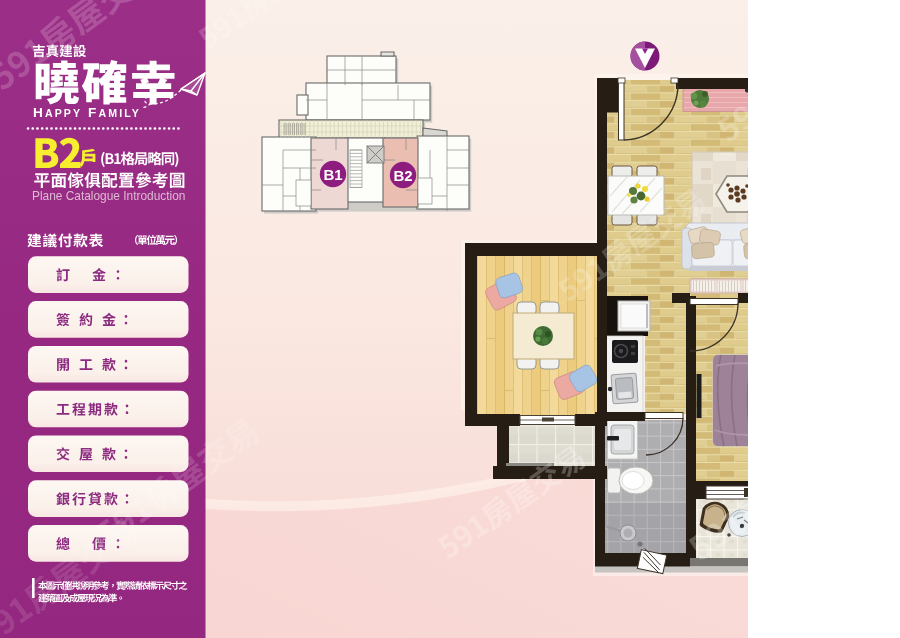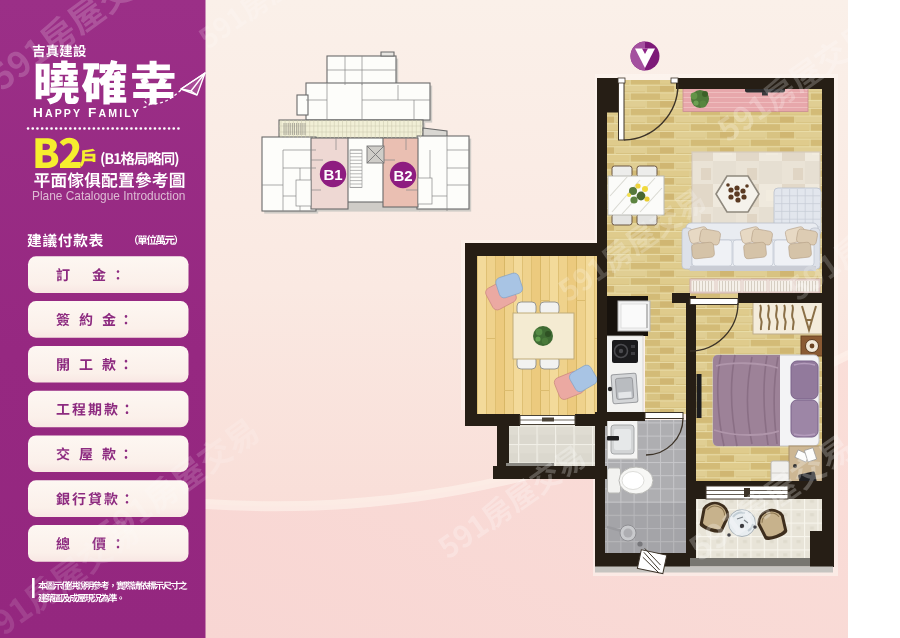--- a/index.html
+++ b/index.html
@@ -1,14 +1,14 @@
 <!DOCTYPE html>
 <html><head><meta charset="utf-8"><style>
 html,body{margin:0;padding:0}
-.page{position:relative;width:848px;height:638px;overflow:hidden;font-family:"Liberation Sans",sans-serif;}
+.page{position:relative;width:748px;height:638px;overflow:hidden;font-family:"Liberation Sans",sans-serif;}
 </style></head><body>
 <div class="page">
 <svg width="900" height="638" viewBox="0 0 900 638">
 <defs>
         <path id="t_jz" d="M5.9 -11.6V-9.9H0.8V-8.4H5.9V-6.9H1.7V-5.3H12V-6.9H7.7V-8.4H12.8V-9.9H7.7V-11.6ZM2.2 -4.2V1.3H3.9V0.7H9.8V1.3H11.6V-4.2ZM3.9 -0.7V-2.7H9.8V-0.7Z M19.8 -11.6 19.7 -10.6H14.7V-9.3H19.5L19.4 -8.7H16.1V-2.6H14.3V-1.3H18C17.2 -0.8 15.6 -0.2 14.3 0.1C14.6 0.4 15.1 0.9 15.4 1.2C16.7 0.9 18.4 0.2 19.5 -0.4L18.2 -1.3H22.2L21.4 -0.4C22.8 0.1 24.4 0.7 25.3 1.2L26.6 0.1C25.7 -0.3 24.3 -0.9 22.9 -1.3H26.5V-2.6H24.7V-8.7H21L21.1 -9.3H26.2V-10.6H21.4L21.5 -11.4ZM17.7 -2.6V-3.3H23.1V-2.6ZM17.7 -6.1H23.1V-5.6H17.7ZM17.7 -7.1V-7.6H23.1V-7.1ZM17.7 -4.7H23.1V-4.2H17.7Z M32.5 -10.5V-9.3H34.8V-8.7H31.7V-7.5H34.8V-6.8H32.4V-5.5H34.8V-4.9H32.3V-3.7H34.8V-3.1H31.8V-1.8H34.8V-0.9H36.3V-1.8H39.9V-3.1H36.3V-3.7H39.5V-4.9H36.3V-5.5H39.3V-7.5H40.1V-8.7H39.3V-10.5H36.3V-11.5H34.8V-10.5ZM36.3 -7.5H37.9V-6.8H36.3ZM36.3 -8.7V-9.3H37.9V-8.7ZM28.4 -4.9C28.4 -5.1 28.9 -5.3 29.2 -5.5H30.3C30.2 -4.6 30 -3.8 29.8 -3.1C29.6 -3.6 29.3 -4.1 29.2 -4.7L28 -4.3C28.3 -3.2 28.7 -2.4 29.2 -1.7C28.7 -0.9 28.2 -0.3 27.5 0.1C27.9 0.4 28.5 0.9 28.7 1.2C29.3 0.8 29.8 0.2 30.2 -0.5C31.6 0.7 33.5 1 35.8 1H39.8C39.9 0.5 40.2 -0.2 40.4 -0.5C39.5 -0.5 36.6 -0.5 35.8 -0.5C33.8 -0.5 32.1 -0.7 30.9 -1.8C31.4 -3.1 31.8 -4.8 31.9 -6.7L31 -7L30.7 -6.9H30.3C30.9 -7.9 31.5 -9.1 32 -10.4L31 -11L30.5 -10.8H28V-9.4H29.9C29.5 -8.3 29 -7.4 28.8 -7.1C28.5 -6.6 28.1 -6.2 27.8 -6.1C28 -5.8 28.3 -5.2 28.4 -4.9Z M41.9 -5.6V-4.3H46.1V-5.6ZM47.6 -11.1V-9.6C47.6 -8.8 47.4 -7.8 46.1 -7.1V-7.4H41.9V-6.2H46.1V-6.9C46.4 -6.6 46.8 -6.1 47 -5.8C48.7 -6.7 49.1 -8.3 49.1 -9.6H50.7V-8.2C50.7 -6.8 50.9 -6.2 52.2 -6.2C52.4 -6.2 52.8 -6.2 52.9 -6.2C53.2 -6.2 53.5 -6.2 53.7 -6.3C53.7 -6.7 53.6 -7.3 53.6 -7.7C53.4 -7.6 53.1 -7.6 52.9 -7.6C52.8 -7.6 52.5 -7.6 52.4 -7.6C52.2 -7.6 52.2 -7.7 52.2 -8.1V-11.1ZM42.7 -11C43 -10.5 43.4 -9.8 43.6 -9.3H41.3V-8H46.7V-9.3H44.1L45 -9.8C44.7 -10.3 44.3 -11 44 -11.6ZM46.4 -5.6V-4.1H47.7L46.8 -3.8C47.3 -2.8 47.9 -2 48.6 -1.3C47.9 -0.8 47 -0.5 46.1 -0.3V-3.7H41.9V1H43.3V0.5H46.1V-0C46.3 0.4 46.6 0.8 46.7 1.2C47.9 0.9 49 0.4 49.9 -0.2C50.8 0.4 51.9 0.9 53.1 1.2C53.3 0.7 53.7 0 54.1 -0.3C53 -0.5 52.1 -0.9 51.2 -1.3C52.2 -2.3 53 -3.6 53.4 -5.3L52.4 -5.7L52.1 -5.6ZM43.3 -2.4H44.7V-0.8H43.3ZM51.4 -4.1C51 -3.4 50.5 -2.7 49.9 -2.2C49.2 -2.7 48.7 -3.4 48.3 -4.1Z"></path>
         <path id="t_logo" d="M17.6 -17.5 18 -12.9C21.6 -13.3 25.7 -13.7 29.9 -14.2L29.8 -18.4L26.5 -18.1V-19.5H29.7V-23.8H26.5V-25.3H35.3V-23.8H32.1V-19.5H35.3V-18H30.9V-13.6H44.9V-18H40.5V-19.5H43.9V-23.8H40.5V-25.3H44.8V-30.3H34.5V-32H42.8V-36.9H34.5V-39.4H28.1V-36.9H19.9V-32H28.1V-30.3H17.8V-25.3H21.4V-23.8H18.3V-19.5H21.4V-17.7ZM17.3 -12.5V-7.2H23.2C22.6 -3.9 20.6 -2 13.7 -0.9C14.9 0.4 16.5 2.9 17 4.5C26.2 2.4 28.6 -1.3 29.3 -7.2H31.9V-2.9C31.9 2.3 32.8 4.1 37.6 4.1C38.5 4.1 39.5 4.1 40.5 4.1C43.8 4.1 45.4 2.7 46 -2.4C44.4 -2.8 41.7 -3.8 40.6 -4.7C40.5 -2 40.3 -1.7 39.8 -1.7C39.5 -1.7 38.9 -1.7 38.7 -1.7C38.1 -1.7 38.1 -1.8 38.1 -3V-7.2H45.3V-12.5ZM10.7 -17.5V-10.1H8.5V-17.5ZM10.7 -23.3H8.5V-30.4H10.7ZM2.7 -36.3V-0.7H8.5V-4.3H16.6V-36.3Z M81 -12.3V-9.9H76.7V-12.3ZM50.3 -36.7V-30.6H54.9C53.8 -24 51.9 -18 48.8 -14C49.9 -12.5 51.7 -9.1 52.2 -7.5L53.2 -8.8V2.3H58.8V-0.7H66.3V-18C67.2 -16.6 68.1 -14.9 68.5 -13.9L70.4 -15.3V4.5H76.7V2.8H93.2V-2.7H87.2V-5.1H91.7V-9.9H87.2V-12.3H91.7V-17.1H87.2V-19.3H92.3V-24.8H88.2C87.9 -25.5 87.6 -26.3 87.2 -27.1H93.2V-35.7H83.6L84.4 -38.7L78.1 -39.9C77.7 -38.5 77.3 -37 76.9 -35.7H66.6V-26.9H72.3V-30H74.4C72.4 -26.3 69.7 -23.2 66.3 -20.8V-22.6H59.5C60.2 -25.2 60.8 -27.9 61.2 -30.6H66V-36.7ZM81 -17.1H76.7V-19.3H81ZM81 -5.1V-2.7H76.7V-5.1ZM80.5 -27.2 81.5 -24.8H78.8C79.8 -26.5 80.7 -28.2 81.5 -30H87.2V-27.2L86.2 -29.2ZM58.8 -16.9H60.5V-6.5H58.8Z M103 -16.8V-11H116.6V-8H100.2V-2.1H116.6V4.4H123.6V-2.1H140.4V-8H123.6V-11H138.2V-16.8H131.9L134.5 -20.2L130.3 -21.2H141.5V-27H123.6V-29.8H136.9V-35.6H123.6V-39.3H116.6V-35.6H103.8V-29.8H116.6V-27H99.1V-21.2H110.6L107.2 -20.2C107.7 -19.2 108.4 -17.9 108.8 -16.8ZM114.3 -21.2H126.9C126.3 -19.8 125.6 -18.2 124.8 -16.8H112.9L116 -17.7C115.7 -18.6 115 -20 114.3 -21.2Z"></path>
         <path id="t_hu" d="M3.1 -14.6V-9.2C3.1 -6.4 2.9 -2.5 0.4 0.1C1 0.4 2.1 1.4 2.5 1.9C4.1 0.4 4.9 -1.7 5.4 -3.8H13.6V-2.9H16.4V-11.2H5.9V-12.5C9.4 -12.8 13.1 -13.4 16.1 -14.2L13.9 -16.2C11.2 -15.5 7 -14.9 3.1 -14.6ZM13.6 -6.4H5.8C5.8 -7.2 5.9 -7.9 5.9 -8.6H13.6Z"></path>
         <path id="t_note" d="M3.4 2.9 4.8 2.4C3.5 0.2 3 -2.2 3 -4.6C3 -7 3.5 -9.5 4.8 -11.6L3.4 -12.2C2 -9.9 1.2 -7.5 1.2 -4.6C1.2 -1.7 2 0.7 3.4 2.9Z M5.6 0H9.5C11.9 0 13.7 -1 13.7 -3.2C13.7 -4.6 12.8 -5.5 11.7 -5.7V-5.8C12.6 -6.1 13.1 -7.1 13.1 -8.1C13.1 -10.2 11.4 -10.8 9.2 -10.8H5.6ZM7.8 -6.4V-9.2H9.1C10.4 -9.2 11 -8.8 11 -7.8C11 -7 10.5 -6.4 9.1 -6.4ZM7.8 -1.7V-4.8H9.3C10.8 -4.8 11.6 -4.4 11.6 -3.3C11.6 -2.2 10.8 -1.7 9.3 -1.7Z M14.3 0H20.8V-1.8H18.7V-10.8H17.1C16.4 -10.4 15.7 -10.1 14.6 -9.9V-8.6H16.6V-1.8H14.3Z M29.1 -9.4H31.6C31.2 -8.7 30.8 -8.1 30.3 -7.6C29.8 -8.1 29.4 -8.7 29.1 -9.2ZM23.1 -12.4V-9.4H21.1V-7.8H22.9C22.5 -6 21.7 -4 20.8 -2.8C21 -2.4 21.4 -1.7 21.6 -1.3C22.1 -2 22.6 -3.1 23.1 -4.3V1.3H24.7V-5.5C25 -4.9 25.3 -4.4 25.5 -4L25.6 -4.2C25.9 -3.9 26.2 -3.4 26.4 -3.1L27.2 -3.4V1.3H28.8V0.8H31.8V1.3H33.5V-3.5L33.8 -3.4C34 -3.8 34.5 -4.5 34.9 -4.9C33.6 -5.2 32.5 -5.8 31.5 -6.5C32.5 -7.6 33.3 -8.9 33.8 -10.4L32.7 -10.9L32.4 -10.9H30C30.2 -11.2 30.4 -11.6 30.5 -12L28.8 -12.4C28.3 -11 27.4 -9.6 26.3 -8.6V-9.4H24.7V-12.4ZM28.8 -0.7V-2.7H31.8V-0.7ZM28.7 -4.2C29.3 -4.5 29.8 -4.9 30.4 -5.4C30.9 -4.9 31.5 -4.5 32.1 -4.2ZM28.1 -8C28.4 -7.5 28.8 -7 29.2 -6.5C28.2 -5.7 27.1 -5.1 26 -4.7L26.5 -5.4C26.2 -5.7 25.1 -7 24.7 -7.4V-7.8H26C26.3 -7.5 26.8 -7.1 27 -6.8C27.4 -7.2 27.7 -7.5 28.1 -8Z M38.3 -4.2V0.7H39.9V-0.1H43.4C43.6 0.3 43.7 0.9 43.7 1.3C44.5 1.3 45.1 1.3 45.6 1.2C46 1.2 46.4 1 46.7 0.6C47.1 0 47.3 -1.6 47.4 -5.9C47.4 -6.1 47.4 -6.6 47.4 -6.6H37.6L37.7 -7.5H46.4V-11.7H35.9V-8.1C35.9 -5.8 35.8 -2.5 34.2 -0.2C34.6 0 35.3 0.6 35.6 0.9C36.7 -0.7 37.3 -3 37.5 -5.1H45.6C45.5 -2 45.4 -0.8 45.1 -0.5C45 -0.4 44.9 -0.3 44.6 -0.3H44.1V-4.2ZM37.7 -10.2H44.6V-9H37.7ZM39.9 -2.8H42.4V-1.5H39.9Z M55.9 -12.4C55.3 -11.1 54.4 -9.7 53.4 -8.8V-11.5H48.3V-0.4H49.6V-1.6H53.4V-4.1C53.6 -3.9 53.7 -3.6 53.9 -3.3L54.2 -3.5V1.3H55.8V0.8H58.9V1.3H60.5V-3.6L60.6 -3.5C60.9 -4 61.4 -4.7 61.8 -5C60.6 -5.4 59.5 -6 58.6 -6.7C59.6 -7.7 60.4 -9 60.9 -10.5L59.8 -11L59.5 -11H57.1C57.2 -11.3 57.4 -11.6 57.5 -12ZM49.6 -10H50.2V-7.4H49.6ZM49.6 -3.1V-6H50.2V-3.1ZM52 -6V-3.1H51.3V-6ZM52 -7.4H51.3V-10H52ZM53.4 -4.9V-7.8C53.6 -7.5 53.9 -7.2 54.1 -7.1C54.4 -7.4 54.8 -7.7 55.1 -8.1C55.5 -7.7 55.8 -7.2 56.2 -6.7C55.4 -6 54.4 -5.4 53.4 -4.9ZM55.8 -0.7V-2.6H58.9V-0.7ZM58.6 -9.5C58.3 -8.9 57.9 -8.3 57.4 -7.8C56.9 -8.3 56.4 -8.8 56.1 -9.4L56.2 -9.5ZM55.4 -4.1C56.1 -4.5 56.8 -5 57.4 -5.5C58 -5 58.7 -4.5 59.4 -4.1Z M64.3 -9V-7.5H71.6V-9ZM66.6 -5H69.3V-3H66.6ZM65 -6.4V-0.5H66.6V-1.5H71V-6.4ZM61.8 -11.7V1.3H63.5V-10.1H72.5V-0.7C72.5 -0.5 72.4 -0.4 72.1 -0.4C71.9 -0.4 71 -0.4 70.3 -0.4C70.5 0 70.8 0.8 70.9 1.3C72.1 1.3 72.9 1.3 73.5 1C74 0.7 74.2 0.2 74.2 -0.7V-11.7Z M76.2 2.9C77.6 0.7 78.4 -1.7 78.4 -4.6C78.4 -7.5 77.6 -9.9 76.2 -12.2L74.8 -11.6C76.1 -9.5 76.6 -7 76.6 -4.6C76.6 -2.2 76.1 0.2 74.8 2.4Z"></path>
         <path id="t_plane" d="M2.7 -10.1C3.2 -9 3.7 -7.5 3.9 -6.6L5.9 -7.3C5.7 -8.2 5.1 -9.6 4.5 -10.7ZM12.2 -10.8C11.9 -9.6 11.3 -8.2 10.8 -7.2L12.5 -6.7C13.1 -7.5 13.8 -8.9 14.4 -10.2ZM0.8 -6.1V-4.1H7.3V1.5H9.4V-4.1H16.1V-6.1H9.4V-11.2H15.1V-13.2H1.7V-11.2H7.3V-6.1Z M23.9 -5.3H26.5V-4H23.9ZM23.9 -6.9V-8H26.5V-6.9ZM23.9 -2.5H26.5V-1.2H23.9ZM17.7 -13.3V-11.4H23.9C23.8 -10.9 23.7 -10.4 23.6 -9.9H18.4V1.5H20.4V0.7H30.1V1.5H32.2V-9.9H25.7L26.2 -11.4H32.9V-13.3ZM20.4 -1.2V-8H22.1V-1.2ZM30.1 -1.2H28.3V-8H30.1Z M37.2 -14.2C36.6 -11.8 35.4 -9.3 34.1 -7.7C34.4 -7.2 34.9 -6 35 -5.6C35.3 -6 35.7 -6.5 36 -7V1.5H37.8V-10.4C38.1 -11.1 38.3 -11.8 38.5 -12.4V-9.6H39.9V-8.5H42.6C41.4 -7.6 39.9 -7 38.4 -6.6C38.7 -6.2 39.2 -5.5 39.4 -5.2C40.6 -5.6 41.8 -6.2 42.9 -6.9L43.2 -6.5C42 -5.5 39.9 -4.4 38.3 -3.9C38.6 -3.5 39 -3 39.2 -2.6C40.7 -3.2 42.4 -4.2 43.7 -5.2L43.9 -4.5C42.6 -3.2 40.2 -1.8 38.2 -1.2C38.5 -0.8 38.9 -0.2 39.1 0.3C40.8 -0.4 42.7 -1.5 44.1 -2.7C44.1 -1.7 43.9 -0.9 43.7 -0.6C43.5 -0.2 43.3 -0.2 43 -0.2C42.7 -0.2 42.2 -0.2 41.7 -0.2C42 0.3 42.1 1 42.1 1.5C42.6 1.5 43 1.5 43.3 1.5C44.1 1.5 44.6 1.3 45.1 0.7C45.8 -0.1 46.1 -2.4 45.6 -4.7L46.1 -4.9C46.8 -2.9 47.7 -0.8 48.9 0.4C49.2 -0.1 49.8 -0.7 50.2 -1C49.1 -2 48 -3.8 47.5 -5.5C48.2 -5.9 49 -6.4 49.7 -6.8L48.3 -7.9C47.5 -7.3 46.3 -6.6 45.2 -6.1C44.9 -6.7 44.6 -7.3 44.2 -7.8C44.4 -8 44.6 -8.2 44.9 -8.5H48.2V-9.6H49.7V-12.5H45C44.8 -13.1 44.6 -13.8 44.3 -14.3L42.6 -13.8C42.7 -13.4 42.9 -13 43 -12.5H38.6L38.9 -13.7ZM40.4 -10V-11H47.8V-10Z M57.2 -13.6V-4H55.6V-2.3H58.9C58 -1.4 56.8 -0.5 55.6 0.1C56 0.5 56.5 1.1 56.8 1.5C58.2 0.9 59.6 -0.2 60.6 -1.3L59.4 -2.3H63.3L62.2 -1.2C63.4 -0.4 64.9 0.8 65.6 1.5L67 0.1C66.3 -0.6 65 -1.5 63.8 -2.3H66.8V-4H65.6V-13.6ZM59.1 -4V-5H63.6V-4ZM59.1 -9.7H63.6V-8.8H59.1ZM59.1 -11.1V-12H63.6V-11.1ZM59.1 -7.4H63.6V-6.4H59.1ZM54.7 -14.2C53.8 -11.8 52.4 -9.4 50.9 -7.9C51.2 -7.4 51.7 -6.3 51.9 -5.8C52.3 -6.2 52.7 -6.7 53.1 -7.2V1.5H55V-10.2C55.6 -11.3 56.2 -12.5 56.6 -13.6Z M70.6 -3.8V-2.3H74.2V-3.8ZM76.9 -13.5V-11.6H81.3V-8.2H76.9V-1.3C76.9 0.7 77.5 1.3 79.3 1.3C79.7 1.3 81.1 1.3 81.5 1.3C83.2 1.3 83.7 0.4 83.9 -2.4C83.4 -2.6 82.6 -2.9 82.1 -3.2C82.1 -1 82 -0.6 81.4 -0.6C81 -0.6 79.9 -0.6 79.6 -0.6C79 -0.6 78.9 -0.7 78.9 -1.4V-6.3H83.3V-13.5ZM68.3 -13.6V-12H70.4V-10.3H68.5V1.5H70.1V0.4H74.6V1.2H76.3V-10.3H74.3V-12H76.4V-13.6ZM70.1 -1.2V-5.1C70.3 -4.9 70.8 -4.6 70.9 -4.4C71.8 -5.2 72 -6.4 72 -7.4V-8.6H72.8V-6.4C72.8 -5.3 73 -5 73.9 -5C74.1 -5 74.4 -5 74.6 -5H74.6V-1.2ZM72 -10.3V-12H72.7V-10.3ZM70.1 -5.2V-8.6H70.9V-7.4C70.9 -6.7 70.8 -5.9 70.1 -5.2ZM73.9 -8.6H74.6V-6.2C74.6 -6.2 74.5 -6.2 74.4 -6.2C74.3 -6.2 74.2 -6.2 74.1 -6.2C73.9 -6.2 73.9 -6.2 73.9 -6.5Z M95.7 -12.3H97.6V-11.4H95.7ZM91.9 -12.3H93.8V-11.4H91.9ZM88.2 -12.3H90.1V-11.4H88.2ZM87.3 -7.2V-0.4H85.4V1.1H100.5V-0.4H98.4V-7.2H93.4L93.5 -7.8H100V-9.3H93.7L93.8 -10H99.6V-13.7H86.3V-10H91.8L91.7 -9.3H85.6V-7.8H91.6L91.5 -7.2ZM89.2 -0.4V-1H96.5V-0.4ZM89.2 -4.3H96.5V-3.7H89.2ZM89.2 -5.4V-6H96.5V-5.4ZM89.2 -2.7H96.5V-2H89.2Z M111.9 -5C110.4 -3.8 107.4 -2.9 104.9 -2.5C105.2 -2.1 105.7 -1.5 105.9 -1.1C108.6 -1.7 111.6 -2.7 113.4 -4.2ZM113.7 -3.3C111.8 -1.4 108.1 -0.5 104 -0.1C104.4 0.4 104.7 1 104.9 1.5C109.3 0.9 113.1 -0.2 115.4 -2.5ZM103.3 -6.9C103.6 -7 104.1 -7.1 106.6 -7.3C105.2 -6.3 103.6 -5.6 101.9 -5.2C102.2 -4.8 102.7 -4 102.9 -3.6C103.8 -3.8 104.5 -4.1 105.3 -4.5C105.6 -4.2 106 -3.7 106.2 -3.4C108 -3.9 110.1 -4.8 111.5 -5.8L110.1 -6.5C109.1 -5.8 107.4 -5.2 105.9 -4.8C107.3 -5.6 108.6 -6.5 109.6 -7.7C111.5 -5.9 114 -4.5 116.7 -3.7C117 -4.2 117.5 -4.9 118 -5.3C116.2 -5.7 114.5 -6.4 113 -7.2L115.7 -7.4C115.8 -7.2 115.9 -7 116 -6.8L117.5 -7.4C117.2 -8.2 116.5 -9.2 115.8 -10L114.4 -9.5L114.9 -8.8L113.5 -8.7C113.8 -9.1 114.1 -9.6 114.3 -10L112.6 -10.7C112.3 -9.9 111.9 -9.2 111.7 -9C111.6 -8.8 111.3 -8.6 111.2 -8.5L110.7 -9L111 -9.6L109.2 -10.1C108.9 -9.5 108.5 -9 108 -8.5C107.8 -9 107.6 -9.4 107.4 -9.8L106 -9.4L106.3 -8.7L105.1 -8.6C105.5 -9 105.8 -9.5 106.1 -9.9L104.5 -10.6C105.3 -10.8 106.5 -10.8 113.5 -11C113.8 -10.8 114 -10.6 114.2 -10.3L115.8 -11.1C115 -12 113.4 -13.3 112.3 -14.1L110.8 -13.4C111.2 -13.1 111.6 -12.8 112 -12.4L107.6 -12.3C108.3 -12.7 109 -13.1 109.6 -13.5L107.9 -14.4C106.8 -13.5 105.4 -12.8 104.9 -12.6C104.5 -12.4 104.2 -12.2 103.8 -12.2C104 -11.8 104.2 -11 104.4 -10.7L104.3 -10.7C104 -9.9 103.5 -9.1 103.3 -8.9C103.1 -8.7 102.9 -8.5 102.7 -8.5C102.9 -8 103.2 -7.3 103.3 -6.9Z M132 -13.6C131.5 -12.9 130.9 -12.2 130.2 -11.6V-12.5H126.9V-14.3H124.9V-12.5H120.9V-10.9H124.9V-9.6H119.4V-7.9H125.4C123.3 -6.6 121.1 -5.5 118.9 -4.8C119.2 -4.4 119.5 -3.4 119.7 -3C121.1 -3.5 122.5 -4.2 123.8 -4.9C123.4 -4 122.9 -3 122.4 -2.2H129.7C129.5 -1.2 129.2 -0.7 128.9 -0.5C128.7 -0.3 128.5 -0.3 128.1 -0.3C127.6 -0.3 126.2 -0.4 125.1 -0.4C125.4 0.1 125.7 0.9 125.8 1.4C126.9 1.5 128 1.5 128.7 1.4C129.5 1.4 130 1.3 130.5 0.8C131.1 0.3 131.5 -0.8 131.9 -3C132 -3.3 132 -3.9 132 -3.9H125.4L126 -5.1H132.5V-6.6H126.8C127.4 -7 127.9 -7.4 128.5 -7.9H134.2V-9.6H130.6C131.7 -10.6 132.7 -11.6 133.5 -12.7ZM126.9 -9.6V-10.9H129.5C129 -10.4 128.4 -10 127.9 -9.6Z M141.8 -10.5H145.3V-9.8H141.8ZM141.2 -5.6H145.9V-2.4H141.2ZM139.6 -6.7V-1.3H147.5V-6.7ZM142.9 -4.3H144.1V-3.7H142.9ZM141.8 -5.1V-2.9H145.3V-5.1ZM138.8 -8.3V-7.2H148.4V-8.3H144.4V-8.8H147V-11.5H140.2V-8.8H142.7V-8.3ZM136.4 -13.7V1.5H138.3V0.9H148.9V1.5H150.9V-13.7ZM138.3 -0.7V-12H148.9V-0.7Z"></path>
         <path id="t_ptit" d="M5.7 -11.5V-10.1H8.2V-9.4H4.9V-8.1H8.2V-7.4H5.7V-6H8.2V-5.3H5.6V-4.1H8.2V-3.3H5V-2H8.2V-1H9.9V-2H13.9V-3.3H9.9V-4.1H13.4V-5.3H9.9V-6H13.2V-8.1H14V-9.4H13.2V-11.5H9.9V-12.6H8.2V-11.5ZM9.9 -8.1H11.6V-7.4H9.9ZM9.9 -9.4V-10.1H11.6V-9.4ZM1.3 -5.3C1.3 -5.5 1.8 -5.8 2.2 -6H3.4C3.3 -5 3.1 -4.2 2.8 -3.4C2.6 -3.9 2.3 -4.5 2.1 -5.2L0.8 -4.7C1.2 -3.5 1.6 -2.6 2.1 -1.8C1.7 -1 1.1 -0.3 0.4 0.2C0.7 0.4 1.4 1 1.6 1.3C2.3 0.9 2.8 0.2 3.3 -0.5C4.8 0.7 6.9 1 9.4 1H13.7C13.8 0.6 14.1 -0.2 14.4 -0.6C13.3 -0.5 10.3 -0.5 9.4 -0.5C7.2 -0.6 5.4 -0.8 4 -2C4.6 -3.4 5 -5.2 5.2 -7.3L4.2 -7.6L3.9 -7.5H3.4C4 -8.6 4.7 -9.9 5.2 -11.3L4.2 -12L3.6 -11.8H0.8V-10.2H3C2.5 -9 1.9 -8 1.7 -7.7C1.4 -7.2 1 -6.8 0.7 -6.7C0.9 -6.3 1.2 -5.7 1.3 -5.3Z M16.4 -8V-6.7H20.4V-8ZM16.4 -6V-4.7H20.4V-6ZM20.7 -7.8V-6.5H29.6V-7.8H26V-8.4H28.8V-9.5H26V-10H29.3V-11.2H27.7L28.4 -12.2L26.9 -12.6C26.7 -12.2 26.4 -11.6 26.2 -11.2H24.3C24.2 -11.6 23.8 -12.2 23.5 -12.6L22.3 -12.1C22.4 -11.9 22.7 -11.5 22.8 -11.2H21.2V-10H24.3V-9.5H21.7V-8.4H24.3V-7.8ZM27.9 -2.8C27.7 -2.4 27.4 -2.1 27.2 -1.8C27.1 -2.2 27 -2.5 27 -2.9H29.6V-4.2H28.5L29.5 -4.9C29.2 -5.3 28.5 -5.9 28 -6.3L27 -5.6C27.5 -5.2 28.1 -4.6 28.4 -4.2H26.9C26.8 -4.8 26.8 -5.5 26.8 -6.2H25.3L25.4 -5.3L25.4 -4.2H24.1V-5.1C24.5 -5.1 25 -5.2 25.4 -5.3L24.5 -6.4C23.6 -6.1 22.1 -5.9 20.8 -5.8C21 -5.5 21.1 -5 21.2 -4.7C21.6 -4.8 22.1 -4.8 22.6 -4.8V-4.2H20.7V-2.9H22.6V-2.2L20.6 -2.1L20.8 -0.7L22.6 -0.9V-0.1C22.6 0 22.5 0.1 22.3 0.1C22.2 0.1 21.6 0.1 21.1 0.1C21.3 0.4 21.5 1 21.5 1.3C22.4 1.3 23 1.3 23.5 1.1C24 0.9 24.1 0.6 24.1 -0.1V-1.1L25.3 -1.2L25.3 -2.5L24.1 -2.4V-2.9H25.5C25.6 -2.1 25.8 -1.4 26 -0.8C25.4 -0.4 24.8 -0 24.1 0.2C24.4 0.5 24.8 0.9 25 1.2C25.5 0.9 26 0.7 26.5 0.3C26.9 1 27.5 1.4 28.2 1.4C29.2 1.4 29.6 0.9 29.8 -0.6C29.5 -0.7 29.1 -0.9 28.8 -1.2C28.8 -0.4 28.6 0 28.4 0C28.1 0 27.9 -0.2 27.7 -0.5C28.2 -1 28.7 -1.6 29.1 -2.2ZM17.2 -12C17.5 -11.4 17.8 -10.6 18 -10.1H15.9V-8.7H20.7V-10.1H18.2L19.3 -10.5C19.2 -11.1 18.8 -11.9 18.5 -12.5ZM16.3 -4V1.1H17.6V0.5H20.3V-4ZM17.6 -2.6H19.1V-0.9H17.6Z M36.7 -5.8C37.3 -4.6 38.2 -3.1 38.6 -2.2L40.3 -3.1C39.8 -4 38.9 -5.4 38.2 -6.5ZM41.6 -12.4V-9.4H36V-7.6H41.6V-0.8C41.6 -0.5 41.5 -0.4 41.1 -0.4C40.8 -0.4 39.5 -0.4 38.3 -0.4C38.6 0 38.9 0.8 39 1.3C40.7 1.4 41.8 1.3 42.5 1.1C43.2 0.8 43.5 0.3 43.5 -0.8V-7.6H45.1V-9.4H43.5V-12.4ZM34.7 -12.5C33.9 -10.3 32.6 -8.2 31.2 -6.8C31.5 -6.4 32 -5.4 32.2 -5C32.6 -5.3 32.9 -5.7 33.3 -6.2V1.3H35.1V-8.9C35.6 -9.9 36.1 -10.9 36.5 -11.9Z M47.6 -3.2C47.3 -2.2 46.9 -1.1 46.5 -0.3C46.9 -0.2 47.5 0.1 47.8 0.3C48.3 -0.5 48.7 -1.8 49 -2.9ZM51.6 -2.7C51.9 -2 52.3 -0.9 52.5 -0.3L53.9 -0.9C53.7 -1.5 53.3 -2.5 52.9 -3.2ZM55.9 -7.3V-6.6C55.9 -4.8 55.7 -2 53.2 0.2C53.7 0.4 54.3 1 54.6 1.4C55.7 0.3 56.5 -0.9 56.9 -2.1C57.5 -0.6 58.3 0.5 59.5 1.3C59.8 0.8 60.3 0.1 60.7 -0.2C59 -1.1 58 -3 57.6 -5.2C57.6 -5.7 57.6 -6.2 57.6 -6.6V-7.3ZM49.5 -12.5V-11.4H46.8V-9.9H49.5V-9.2H47.2V-7.8H53.5V-9.2H51.2V-9.9H53.8V-11.4H51.2V-12.5ZM46.6 -4.9V-3.5H49.5V1.3H51.2V-3.5H54V-4.9ZM54.8 -12.6C54.6 -10.5 54.1 -8.4 53.4 -7V-7.1H47.3V-5.6H53.4V-6.2C53.8 -6 54.3 -5.6 54.5 -5.4C55 -6.2 55.4 -7.2 55.7 -8.3H58.6C58.4 -7.4 58.2 -6.5 58 -5.8L59.5 -5.4C59.9 -6.5 60.3 -8.2 60.6 -9.6L59.4 -10L59.1 -9.9H56.1C56.3 -10.7 56.5 -11.5 56.6 -12.3Z M65.1 1.3C65.5 1 66.2 0.8 70.4 -0.4C70.3 -0.8 70.2 -1.5 70.1 -2L66.9 -1.2V-3.7C67.6 -4.2 68.3 -4.7 68.9 -5.3C70 -2.2 71.8 -0.1 74.9 1C75.2 0.5 75.7 -0.2 76.1 -0.6C74.7 -0.9 73.6 -1.6 72.7 -2.4C73.6 -2.9 74.5 -3.5 75.4 -4.1L73.9 -5.2C73.3 -4.6 72.5 -4 71.7 -3.5C71.2 -4.1 70.8 -4.7 70.5 -5.5H75.5V-7H69.9V-7.8H74.5V-9.2H69.9V-10H75V-11.5H69.9V-12.6H68.1V-11.5H63.1V-10H68.1V-9.2H63.8V-7.8H68.1V-7H62.4V-5.5H66.6C65.3 -4.5 63.6 -3.6 61.9 -3C62.3 -2.7 62.8 -2 63.1 -1.6C63.7 -1.9 64.4 -2.2 65.1 -2.5V-1.4C65.1 -0.8 64.7 -0.4 64.3 -0.3C64.6 0.1 65 0.9 65.1 1.3Z"></path>

